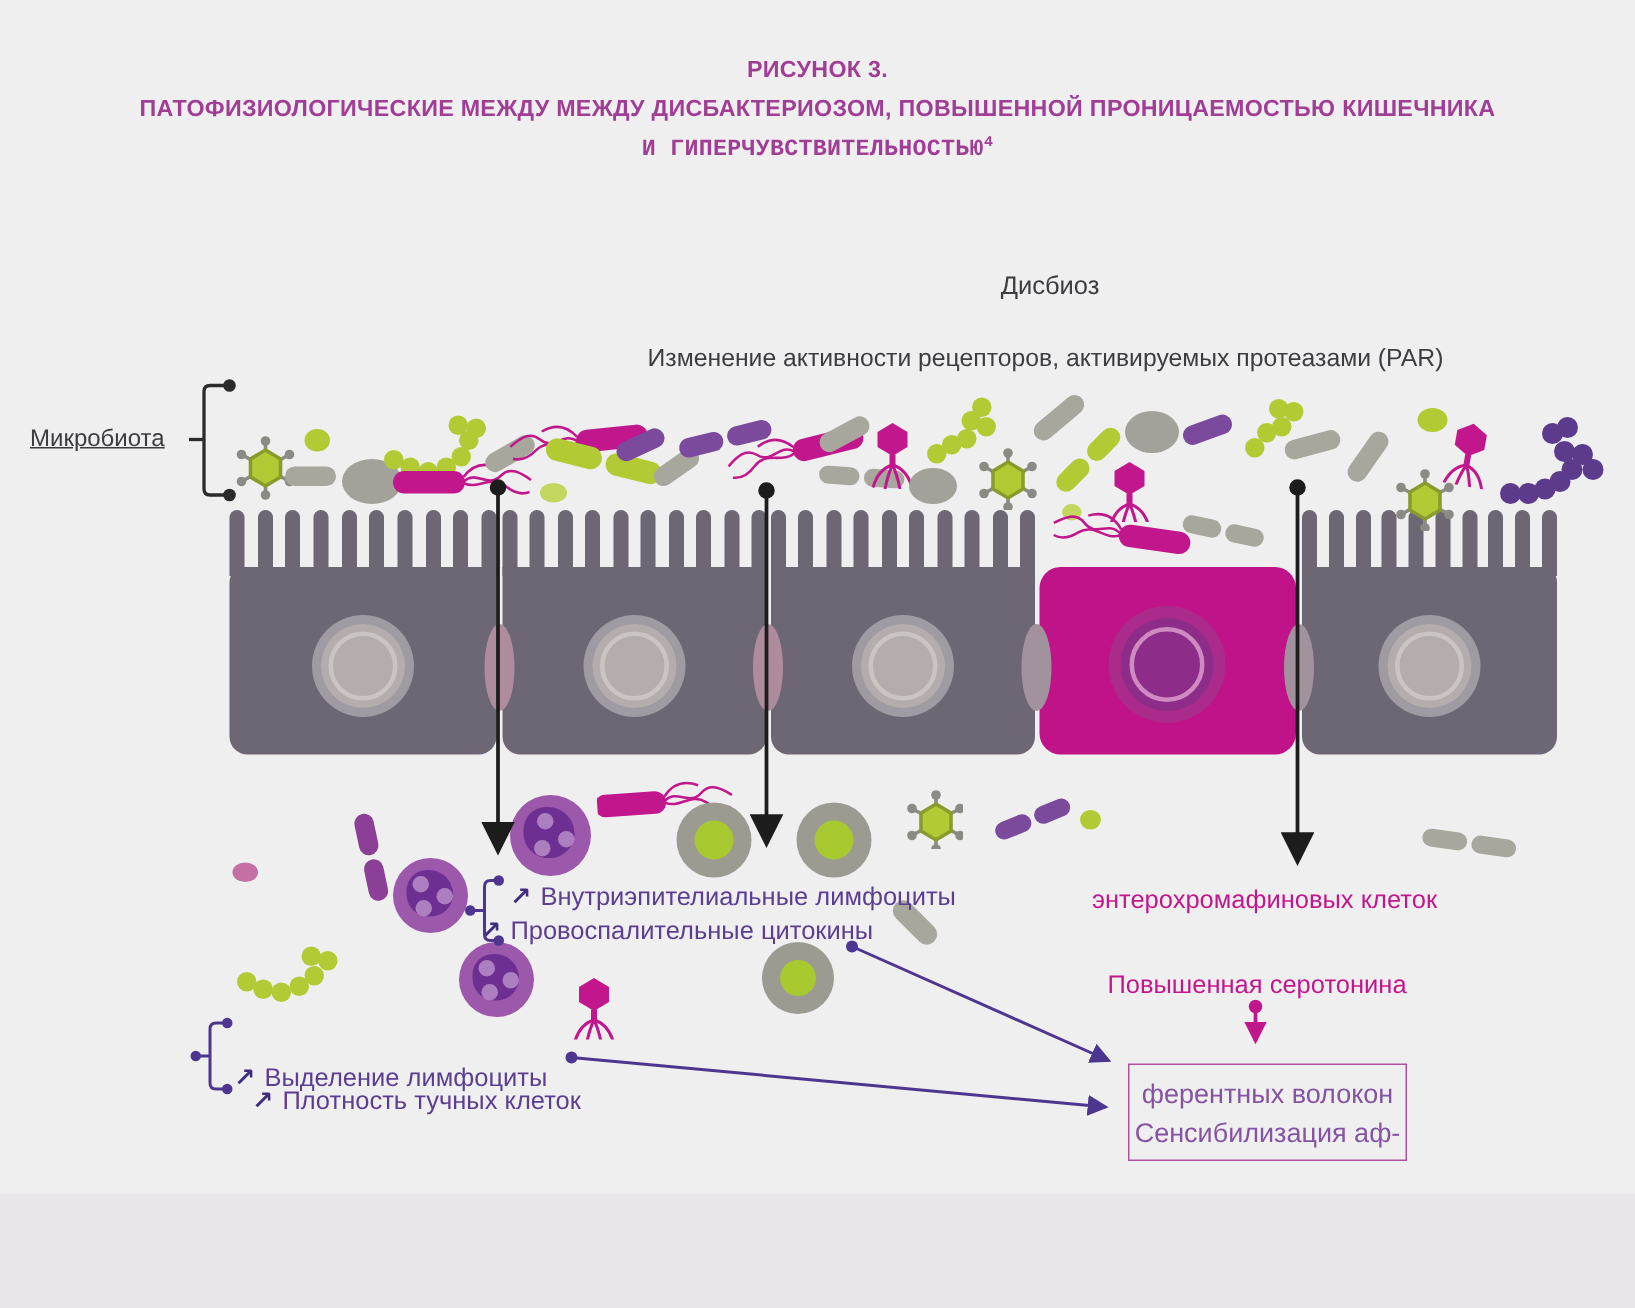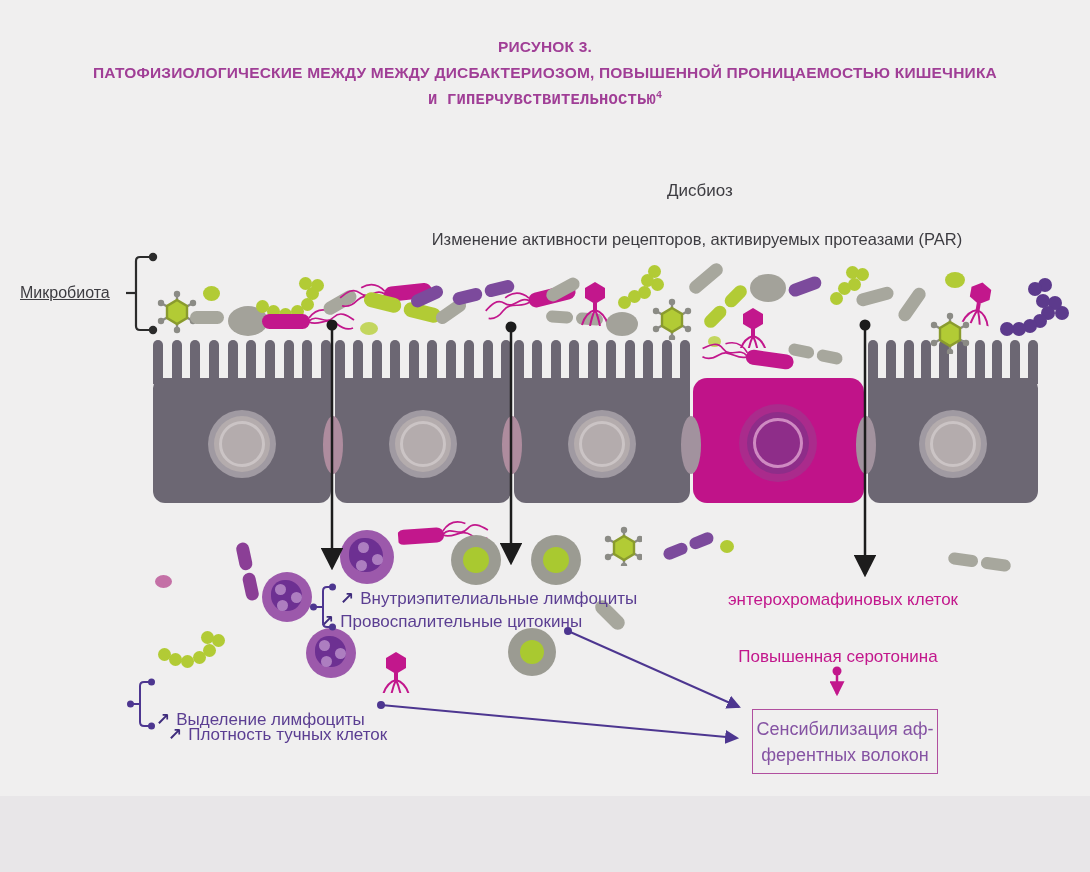--- a/index.html
+++ b/index.html
@@ -320,22 +320,22 @@
   <div class="abs ann" style="left:320px;top:611px;"><span class="ar">↗</span><span>Провоспалительные цитокины</span></div>
   <div class="abs ann" style="left:168px;top:686px;margin-top:38px;"><span class="ar">↗</span><span>Плотность тучных клеток</span></div>
   <div class="abs ann" style="left:156px;top:709px;"><span class="ar">↗</span><span>Выделение лимфоциты</span></div>
 
   <div class="abs mg ec-block">
     <div>энтерохромафиновых клеток</div>
   </div>
   <div class="abs mg sero">Повышенная серотонина</div>
 
   <div class="abs sens-box">
+    <div>ферентных волокон</div>
     <div>Сенсибилизация аф-</div>
-    <div>ферентных волокон</div>
   </div>
 
   <svg class="overlay" width="1090" height="872">
     <defs>
       <marker id="mA" viewBox="0 0 10 10" refX="8.5" refY="5" markerWidth="9" markerHeight="9" orient="auto-start-reverse" markerUnits="strokeWidth">
           <path d="M0,0L10,5L0,10Z" fill="#1c1c1c"></path>
         </marker>
       <marker id="mP" viewBox="0 0 10 10" refX="8.5" refY="5" markerWidth="7" markerHeight="7" orient="auto-start-reverse" markerUnits="strokeWidth">
           <path d="M0,0L10,5L0,10Z" fill="#4d3690"></path>
         </marker>

